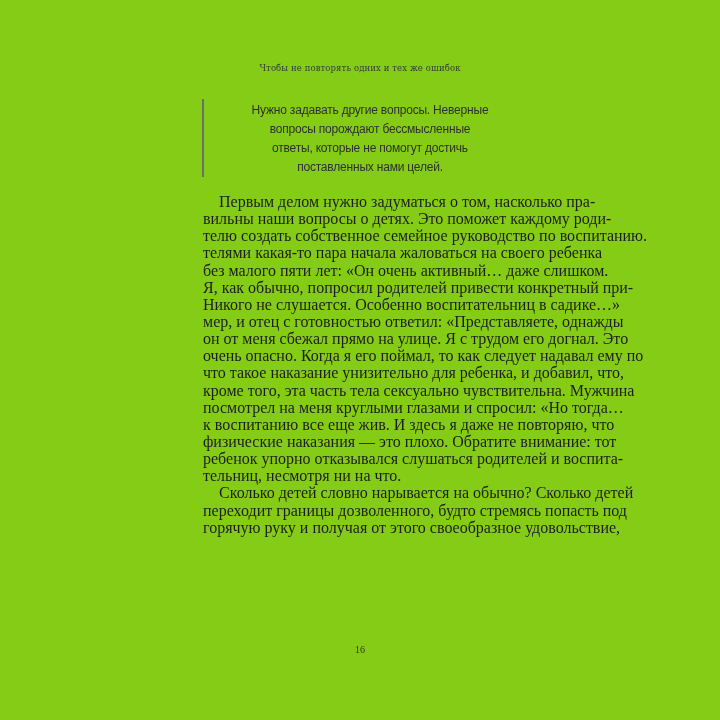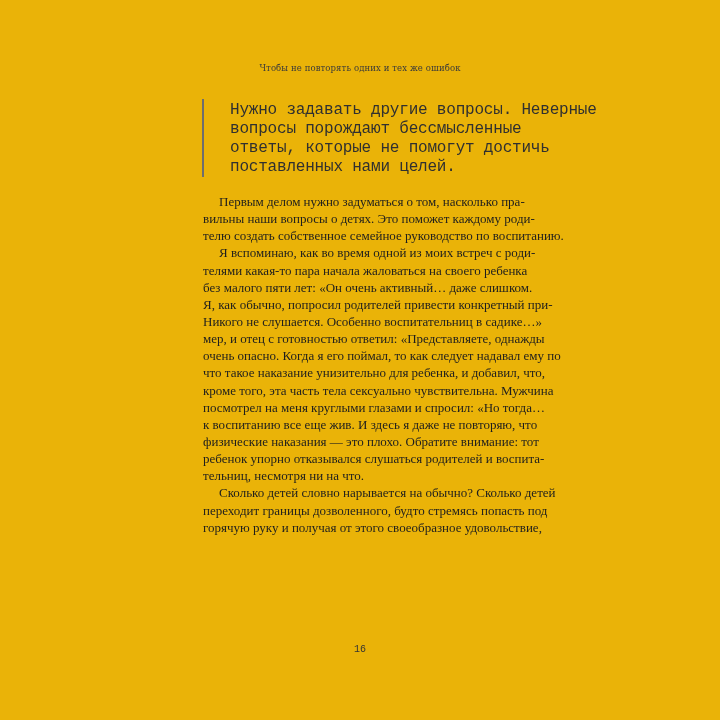--- a/index.html
+++ b/index.html
@@ -10,21 +10,21 @@
     body {
       width: 720px;
       height: 720px;
       position: relative;
       overflow: hidden;
     }
     .page {
       position: absolute;
       left: 0; top: 0;
       width: 720px; height: 720px;
-      background: #eab308;
+      background: #84cc16;
     }
     .running-head {
       position: absolute;
       top: 63px;
       left: 0;
       width: 720px;
       text-align: center;
       font-family: "DejaVu Serif", serif;
       font-size: 8.5px;
       color: #3a3a3a;
@@ -43,53 +43,54 @@
       top: 0;
       width: 2px;
       height: 78px;
       background: #6e6e6e;
     }
     .quote-text {
       position: absolute;
       left: 28px;
       top: 2px;
       width: 280px;
-      font-family: Liberation Mono, monospace;
-      font-size: 16px;
+      text-align: center;
+      font-family: Liberation Sans, sans-serif;
+      font-size: 12px;
       line-height: 19px;
       color: #303030;
       letter-spacing: -0.2px;
     }
     .quote-text span { display: block; white-space: nowrap; }
     .body-text {
       position: absolute;
       left: 203px;
       top: 193px;
       width: 313px;
       font-family: "Liberation Serif", serif;
-      font-size: 13px;
+      font-size: 16px;
       line-height: 17.15px;
       color: #1e1e1e;
     }
     .line {
       display: block;
       white-space: nowrap;
       text-align: justify;
       text-align-last: justify;
       height: 17.15px;
     }
     .line.indent { padding-left: 16px; }
     .line.last { text-align-last: left; }
     .folio {
       position: absolute;
       top: 644px;
       left: 0;
       width: 720px;
       text-align: center;
-      font-family: Liberation Mono, monospace;
+      font-family: Liberation Serif, serif;
       font-size: 10px;
       color: #333;
     }
   </style>
 </head>
 <body>
 
 <div class="page">
 
   <div class="running-head">Чтобы не повторять одних и тех же ошибок</div>
@@ -103,26 +104,26 @@
       <span>поставленных нами целей.</span>
     </div>
   </div>
 
   <div class="body-text">
 
     <span class="line indent">Первым делом нужно задуматься о том, насколько пра-</span>
     <span class="line">вильны наши вопросы о детях. Это поможет каждому роди-</span>
     <span class="line">телю создать собственное семейное руководство по воспитанию.</span>
 
-    <span class="line indent">Я вспоминаю, как во время одной из моих встреч с роди-</span>
     <span class="line">телями какая-то пара начала жаловаться на своего ребенка</span>
     <span class="line">без малого пяти лет: «Он очень активный… даже слишком.</span>
     <span class="line">Я, как обычно, попросил родителей привести конкретный при-</span>
     <span class="line">Никого не слушается. Особенно воспитательниц в садике…»</span>
     <span class="line">мер, и отец с готовностью ответил: «Представляете, однажды</span>
+    <span class="line">он от меня сбежал прямо на улице. Я с трудом его догнал. Это</span>
     <span class="line">очень опасно. Когда я его поймал, то как следует надавал ему по</span>
     <span class="line">что такое наказание унизительно для ребенка, и добавил, что,</span>
     <span class="line">кроме того, эта часть тела сексуально чувствительна. Мужчина</span>
     <span class="line">посмотрел на меня круглыми глазами и спросил: «Но тогда…</span>
 
     <span class="line">к воспитанию все еще жив. И здесь я даже не повторяю, что</span>
     <span class="line">физические наказания — это плохо. Обратите внимание: тот</span>
     <span class="line">ребенок упорно отказывался слушаться родителей и воспита-</span>
     <span class="line last">тельниц, несмотря ни на что.</span>
 

